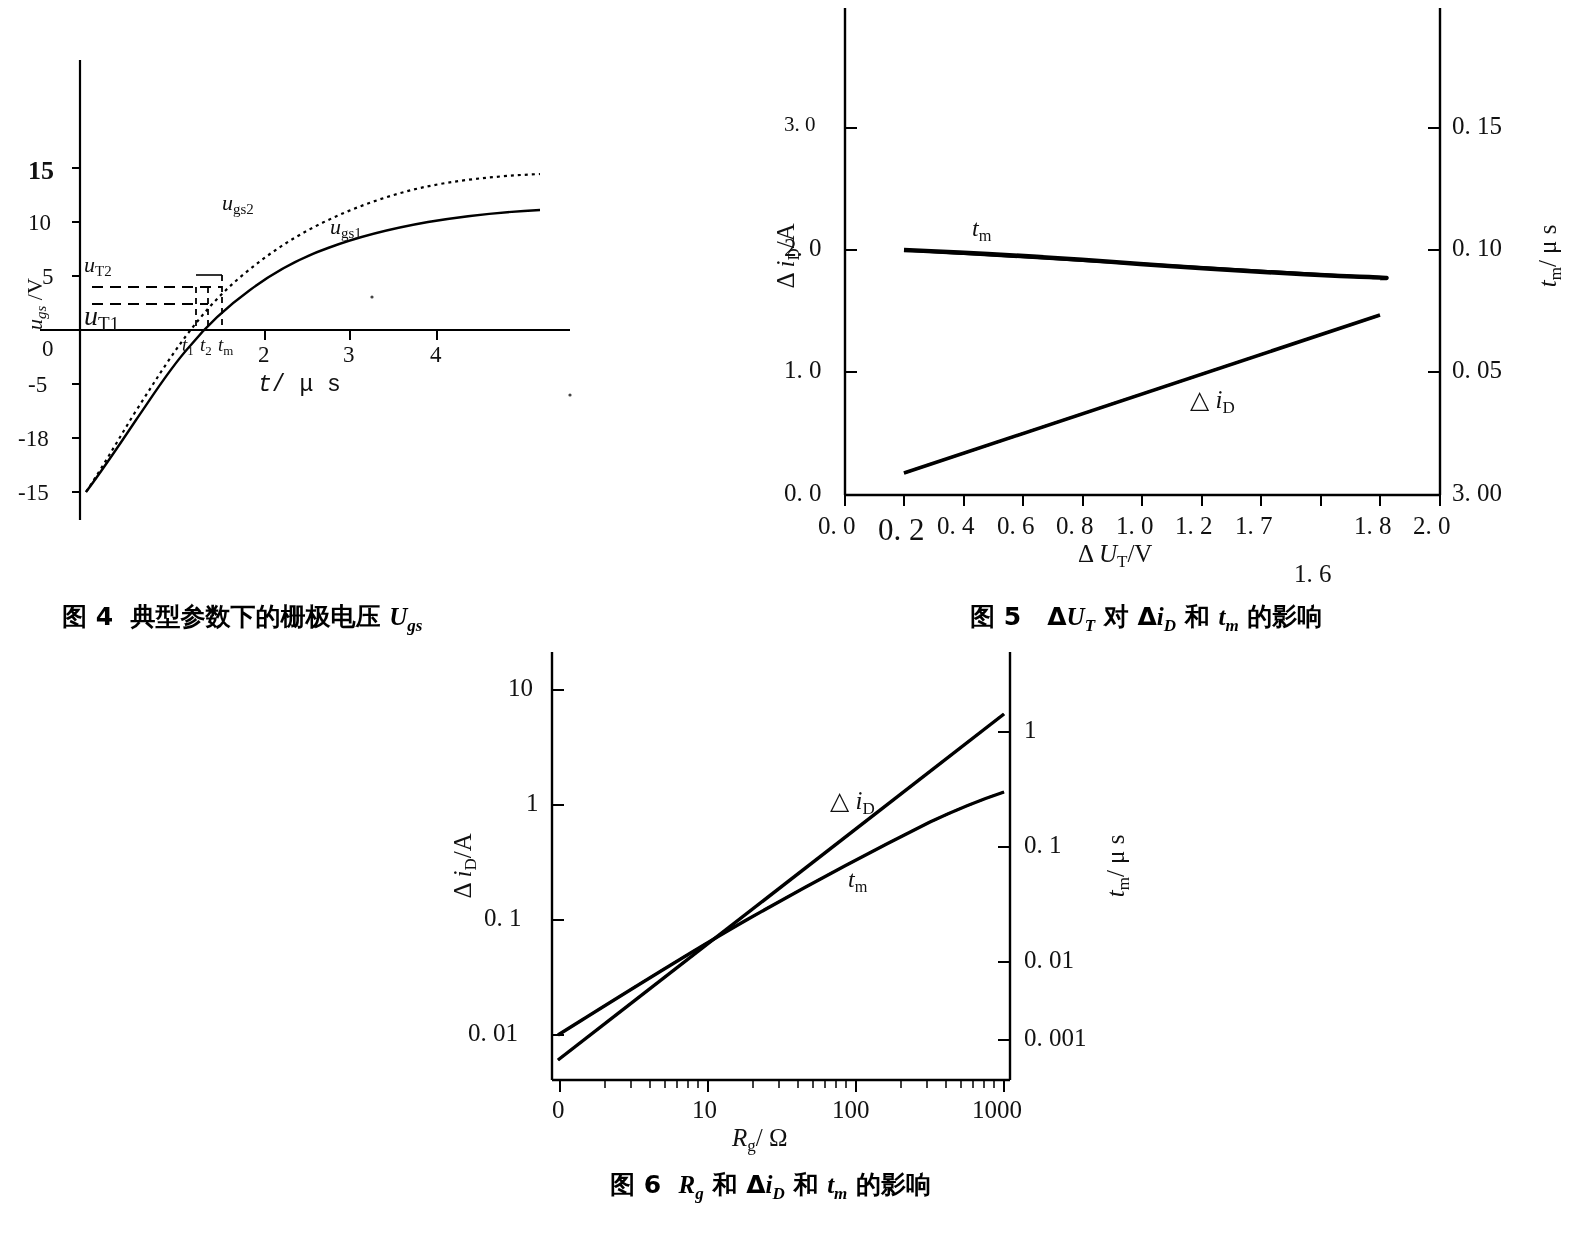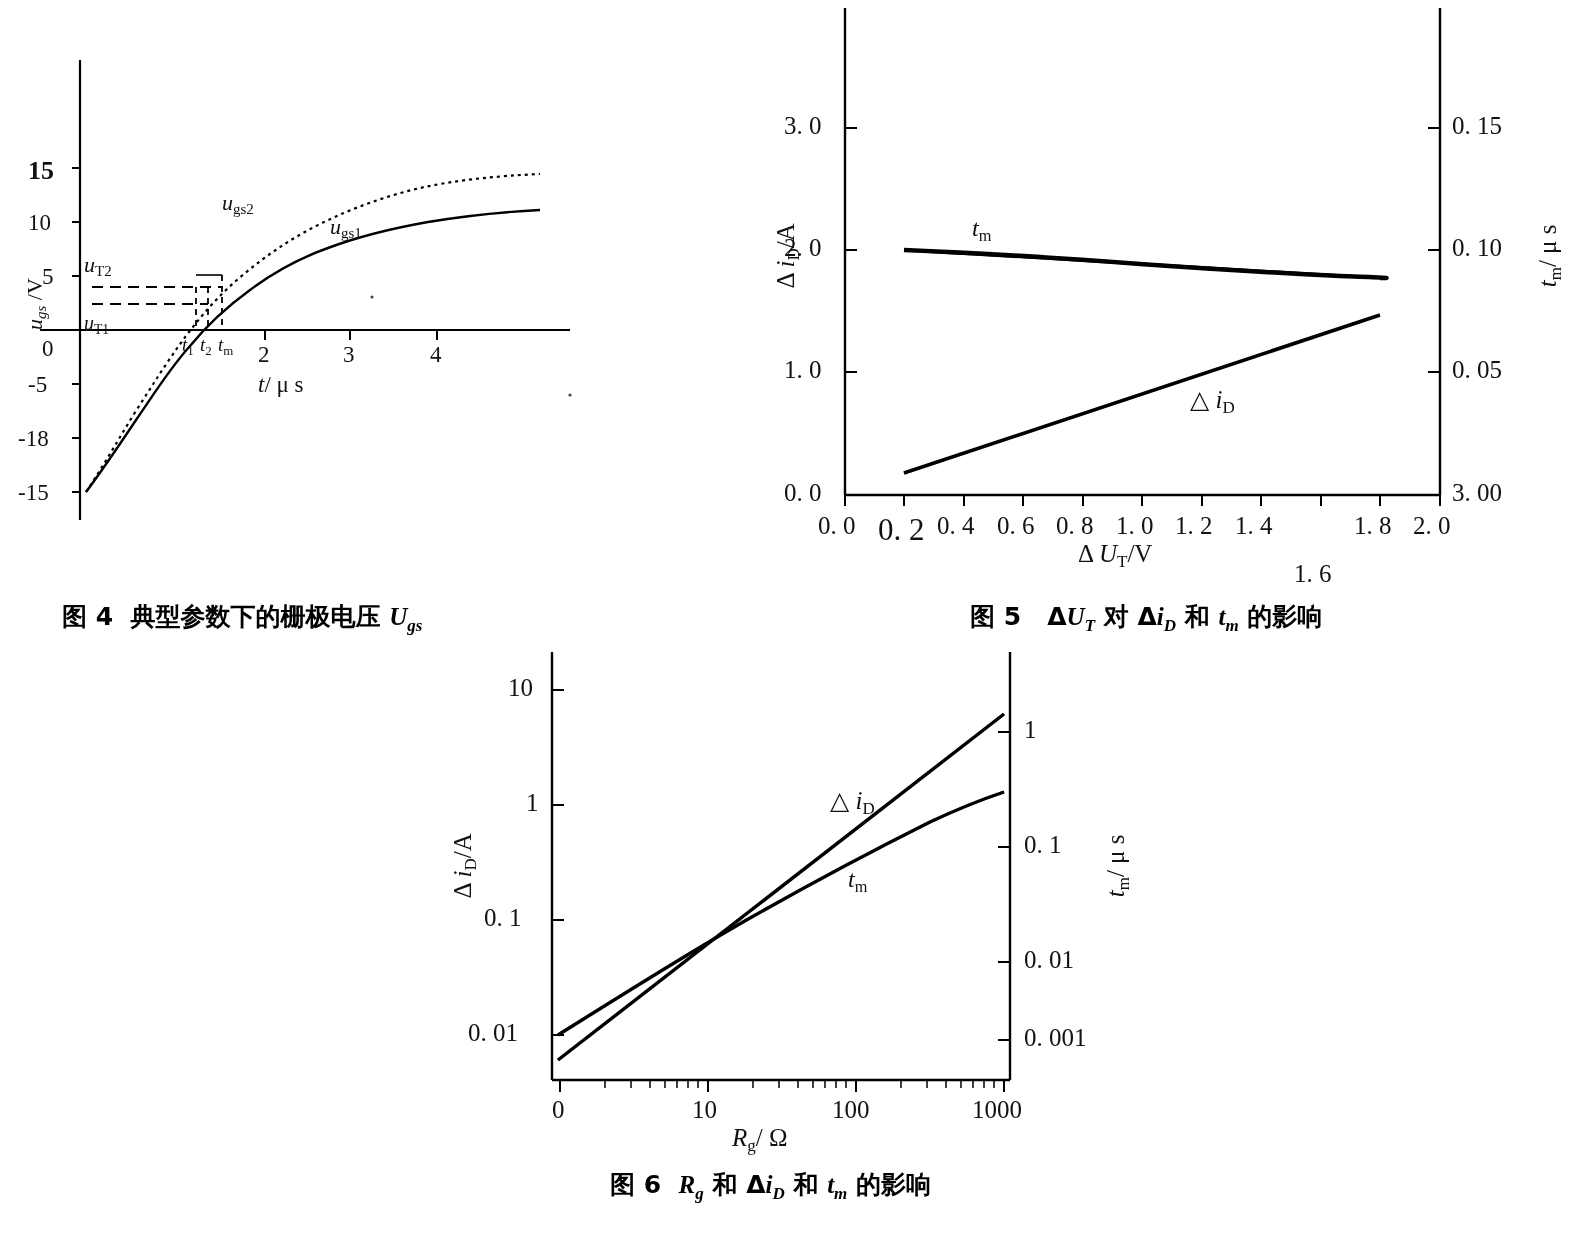--- a/index.html
+++ b/index.html
@@ -104,34 +104,34 @@
   <div class="tick" style="left:18px; top:426px; font-size:23px;">-18</div>
   <div class="tick" style="left:18px; top:480px; font-size:23px;">-15</div>
 
   <div class="tick" style="left:258px; top:342px; font-size:23px;">2</div>
   <div class="tick" style="left:343px; top:342px; font-size:23px;">3</div>
   <div class="tick" style="left:430px; top:342px; font-size:23px;">4</div>
 
   <div class="axis-label vert" style="left:-24px; top:290px; width:120px; text-align:center; font-size:22px; transform:rotate(-90deg);">
     <span class="ital">u</span><span class="sub ital">gs</span> /V
   </div>
-  <div class="axis-label" style="left:258px; top:372px; font-size:23px;">
+  <div class="axis-label" style="left:258px; top:372px; font-size:23px;font-family:Liberation Mono, monospace;">
     <span class="ital">t</span>/ μ s
   </div>
 
   <div class="axis-label" style="left:222px; top:190px; font-size:22px;">
     <span class="ital">u</span><span class="sub">gs2</span>
   </div>
   <div class="axis-label" style="left:330px; top:214px; font-size:22px;">
     <span class="ital">u</span><span class="sub">gs1</span>
   </div>
   <div class="axis-label" style="left:84px; top:252px; font-size:22px;">
     <span class="ital">u</span><span class="sub">T2</span>
   </div>
-  <div class="axis-label" style="left:84px; top:300px; font-size:20px;margin-top:12px;">
+  <div class="axis-label" style="left:84px; top:300px; font-size:28px;">
     <span class="ital">u</span><span class="sub">T1</span>
   </div>
   <div class="axis-label" style="left:182px; top:334px; font-size:19px;">
     <span class="ital">t</span><span class="sub">1</span>
   </div>
   <div class="axis-label" style="left:200px; top:334px; font-size:19px;">
     <span class="ital">t</span><span class="sub">2</span>
   </div>
   <div class="axis-label" style="left:218px; top:334px; font-size:19px;">
     <span class="ital">t</span><span class="sub">m</span>
@@ -173,38 +173,38 @@
     <line x1="620" y1="495" x2="620" y2="506" stroke="#000" stroke-width="2"></line>
     <line x1="680" y1="495" x2="680" y2="506" stroke="#000" stroke-width="2"></line>
 
     <path class="curve" stroke-width="4.5" d="M 144,250 C 220,253 300,258 380,264 C 450,269 520,273 580,276 C 610,277 640,278 620,278"></path>
     <path class="curve" stroke-width="3" d="M 144,250 L 620,278"></path>
 
     <path class="curve" stroke-width="3.6" d="M 144,473 L 620,315"></path>
     <path class="curve" stroke-width="2.4" stroke-dasharray="7 5" d="M 144,473 L 620,315"></path>
   </svg>
 
-  <div class="tick" style="left:24px; top:112px; font-size:25px;">3. 0</div>
+  <div class="tick" style="left:24px; top:112px; font-size:21px;">3. 0</div>
   <div class="tick" style="left:24px; top:234px; font-size:25px;">2. 0</div>
   <div class="tick" style="left:24px; top:356px; font-size:25px;">1. 0</div>
   <div class="tick" style="left:24px; top:479px; font-size:25px;">0. 0</div>
 
   <div class="tick" style="left:692px; top:112px; font-size:25px;">0. 15</div>
   <div class="tick" style="left:692px; top:234px; font-size:25px;">0. 10</div>
   <div class="tick" style="left:692px; top:356px; font-size:25px;">0. 05</div>
   <div class="tick" style="left:692px; top:479px; font-size:25px;">3. 00</div>
 
   <div class="tick" style="left:58px;  top:512px; font-size:25px;">0. 0</div>
   <div class="tick" style="left:118px; top:512px; font-size:31px;">0. 2</div>
   <div class="tick" style="left:177px; top:512px; font-size:25px;">0. 4</div>
   <div class="tick" style="left:237px; top:512px; font-size:25px;">0. 6</div>
   <div class="tick" style="left:296px; top:512px; font-size:25px;">0. 8</div>
   <div class="tick" style="left:356px; top:512px; font-size:25px;">1. 0</div>
   <div class="tick" style="left:415px; top:512px; font-size:25px;">1. 2</div>
-  <div class="tick" style="left:475px; top:512px; font-size:25px;">1. 4</div>
+  <div class="tick" style="left:475px; top:512px; font-size:25px;">1. 7</div>
   <div class="tick" style="left:534px; top:512px; font-size:25px;margin-top:48px;">1. 6</div>
   <div class="tick" style="left:594px; top:512px; font-size:25px;text-align:center;">1. 8</div>
   <div class="tick" style="left:653px; top:512px; font-size:25px;">2. 0</div>
 
   <div class="axis-label vert" style="left:-52px; top:240px; width:160px; text-align:center; font-size:25px; transform:rotate(-90deg);">
     Δ <span class="ital">i</span><span class="sub">D</span>/A
   </div>
   <div class="axis-label vert" style="left:700px; top:240px; width:180px; text-align:center; font-size:25px; transform:rotate(-90deg);">
     <span class="ital">t</span><span class="sub">m</span>/ μ s
   </div>

